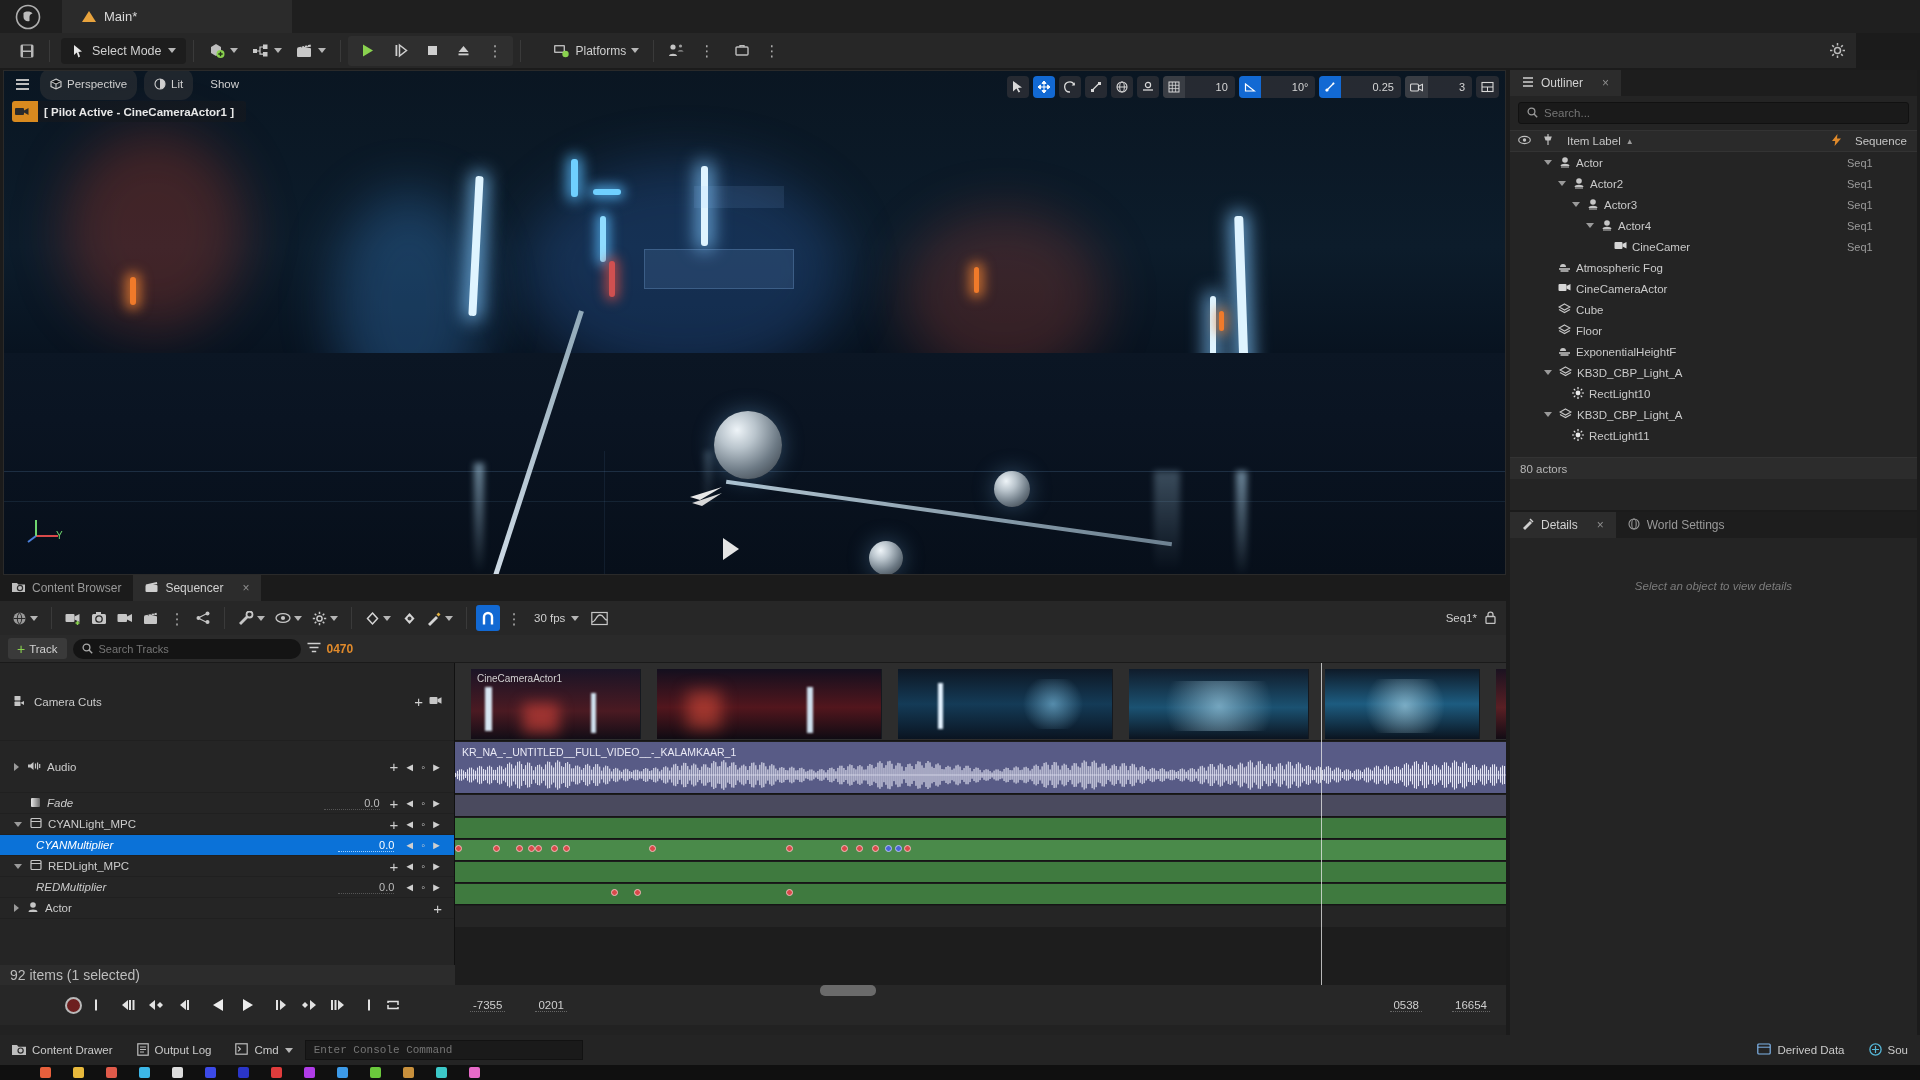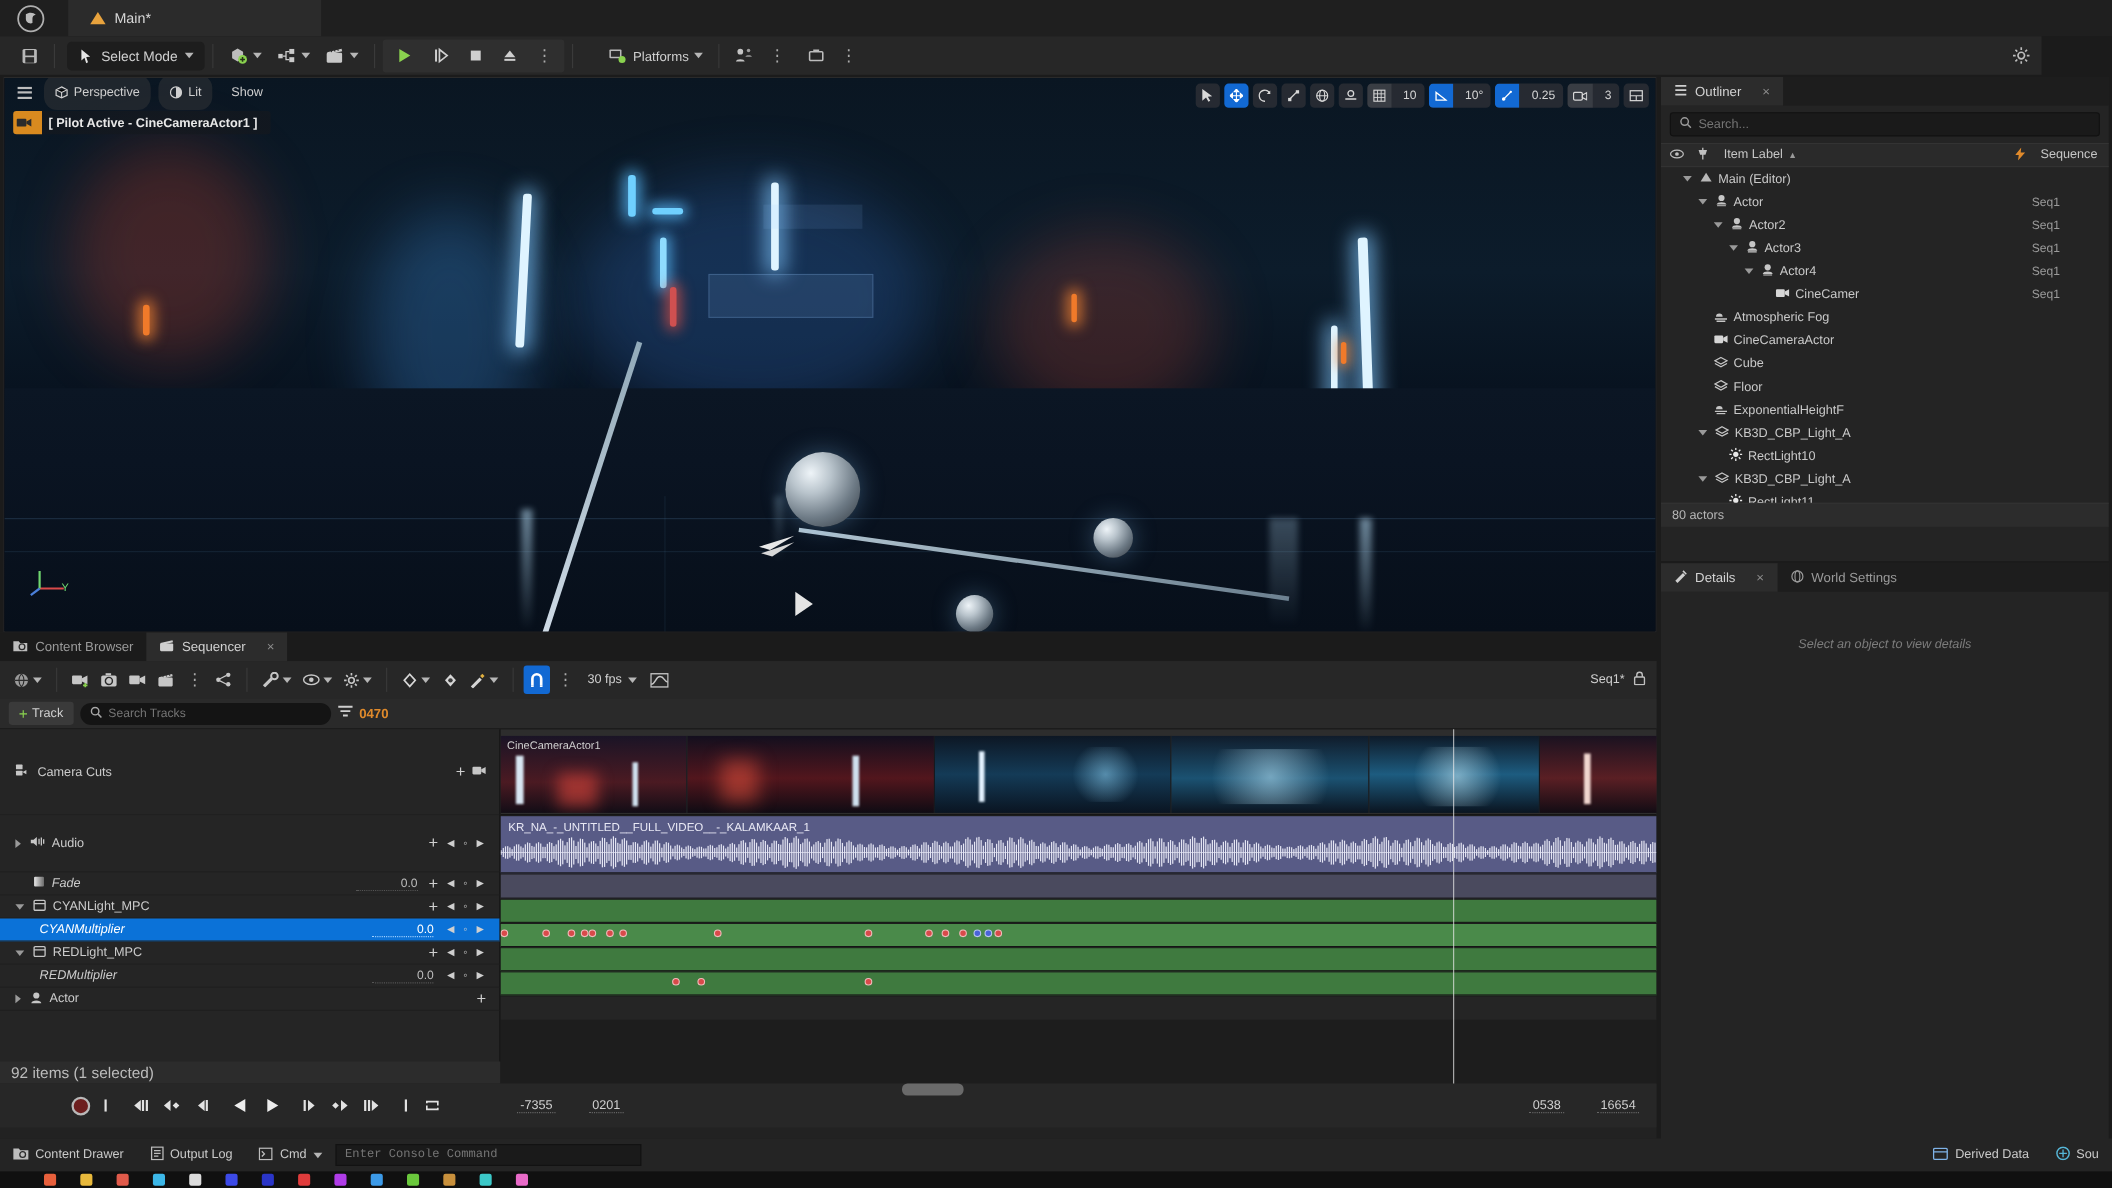--- a/index.html
+++ b/index.html
@@ -37,21 +37,21 @@
   .hamb i { display:block; width:13px; height:2px; background:#bdbdbd; }
   .pilot { position:absolute; left:8px; top:30px; height:21px; display:flex; align-items:center; gap:6px; z-index:6;
      background:linear-gradient(90deg,#d98a1f 0 26px,rgba(20,24,30,.72) 26px); border-radius:3px; padding-right:12px; }
   .pilot .ptxt { font-size:11.5px; color:#e8e8e8; font-weight:bold; padding-left:6px; }
   .gizmobar { position:absolute; right:6px; top:5px; display:flex; align-items:center; gap:4px; z-index:7; }
   .gz { height:22px; min-width:22px; border-radius:4px; background:rgba(45,48,54,.8); display:flex; align-items:center;
         justify-content:center; gap:4px; padding:0 5px; font-size:11px; color:#d5d5d5; cursor:pointer;}
   .gz.on { background:#1269d3; }
   .gz.pair { padding:0; overflow:hidden; }
   .gz.pair .k { background:#1269d3; height:22px; display:flex; align-items:center; padding:0 5px;}
-  .gz.pair .v { padding:0 7px; }
+  .gz.pair .v { padding:0 7px;margin-left:20px; }
   .gz.pairflat .k { background:rgba(60,63,70,.9); height:22px; display:flex; align-items:center; padding:0 5px;}
 
   
   .floor { position:absolute; left:0; bottom:0; width:100%; height:44%;
      background:linear-gradient(180deg,#0b1624 0%,#0a1422 30%,#070f1a 100%); }
   .wallglow { position:absolute; border-radius:50%; filter:blur(26px); }
   .strip { position:absolute; background:#dff4ff; border-radius:3px; box-shadow:0 0 18px 5px rgba(130,200,255,.75); }
   .refl { position:absolute; background:linear-gradient(180deg,rgba(190,230,255,.55),rgba(190,230,255,0)); filter:blur(3px);}
   .sphere { position:absolute; border-radius:50%;
      background:radial-gradient(circle at 34% 28%, #eef4f8 0%, #b9c4cc 28%, #6d7a85 62%, #2d343c 100%);
@@ -108,21 +108,21 @@
   .trow.mid { height:52px; }
   .italic { font-style:italic; }
   .tfoot { position:absolute; left:0; bottom:0; width:455px; height:20px; background:#2c2c2c; display:flex; align-items:center; padding-left:10px; font-size:14px; color:#bcbcbc;}
 
   .timeline { position:absolute; left:455px; top:0; right:0; height:100%; background:#1d1d1d; overflow:hidden;}
   .ph { position:absolute; top:-34px; width:0;height:0; z-index:8;}
   .ph .line { position:absolute; left:0; top:15px; width:1px; height:356px; background:rgba(235,235,235,.75); }
 
   .camcuts { position:absolute; left:0; top:0; width:100%; height:78px; background:#2d2d2d; border-bottom:1px solid #151515;}
   .thumbrow { position:absolute; left:0; top:6px; height:70px; display:flex; }
-  .thumb { height:70px; border-right:1px solid #15191f; position:relative; overflow:hidden; }
+  .thumb { height:70px; border-right:1px solid #15191f; position:relative; overflow:hidden;margin-left:16px; }
   .cclabel { position:absolute; left:6px; top:4px; font-size:10px; color:#cfcfcf; z-index:3;}
   .audio { position:absolute; left:0; top:79px; width:100%; height:52px; background:#585b86; border-bottom:1px solid #151515;}
   .aname { position:absolute; left:7px; top:4px; font-size:10.5px; color:#e9e9f5; z-index:3;}
   .wave { position:absolute; left:0; top:16px; width:100%; height:34px; }
   .fade { position:absolute; left:0; top:132px; width:100%; height:22px; background:#4a4a5e; border-bottom:1px solid #151515;}
   .green { position:absolute; left:0; width:100%; background:#3f7a3f; border-bottom:1px solid #151515;}
   .keydot { position:absolute; width:7px; height:7px; border-radius:50%; background:#d94a4a; border:1px solid #f0bcbc;}
   .keydot.b { background:#4a63d9; border-color:#b9c4f0;}
   .row-actor { position:absolute; left:0; bottom:20px; width:100%; height:20px; background:#252525;}
 
@@ -484,30 +484,20 @@
         <span style="font-size:8px;color:#9a9a9a">▲</span>
       </span>
       <span style="margin-right:6px">
         <svg width="9" height="12" viewBox="0 0 9 12">
             <path d="M5.5 0L0 7h3.2L2.6 12 9 4.6H5z" fill="#e08a2b"></path>
           </svg>
       </span>
       <span style="width:62px">Sequence</span>
     </div>
     <div class="otree">
-        <div class="orow">
-          <span class="nm" style="padding-left: 20px;">
-            <span class="arrow"></span>
-            <span><svg width="12" height="10" viewBox="0 0 12 10">
-                <path d="M6 1l5 8H1z" fill="#b8b8b8"></path>
-              </svg></span>
-            <span>Main (Editor)</span>
-          </span>
-          <span class="sq"></span>
-        </div>
         <div class="orow">
           <span class="nm" style="padding-left: 34px;">
             <span class="arrow"></span>
             <span><svg width="12" height="12" viewBox="0 0 12 12">
                 <circle cx="6" cy="4" r="2.8" fill="#c6c6c6"></circle>
                 <path d="M1.5 10c0-3 9-3 9 0z" fill="#c6c6c6"></path>
                 <path d="M2 11h8" stroke="#c6c6c6" stroke-width="1"></path>
               </svg></span>
             <span>Actor</span>
           </span>

